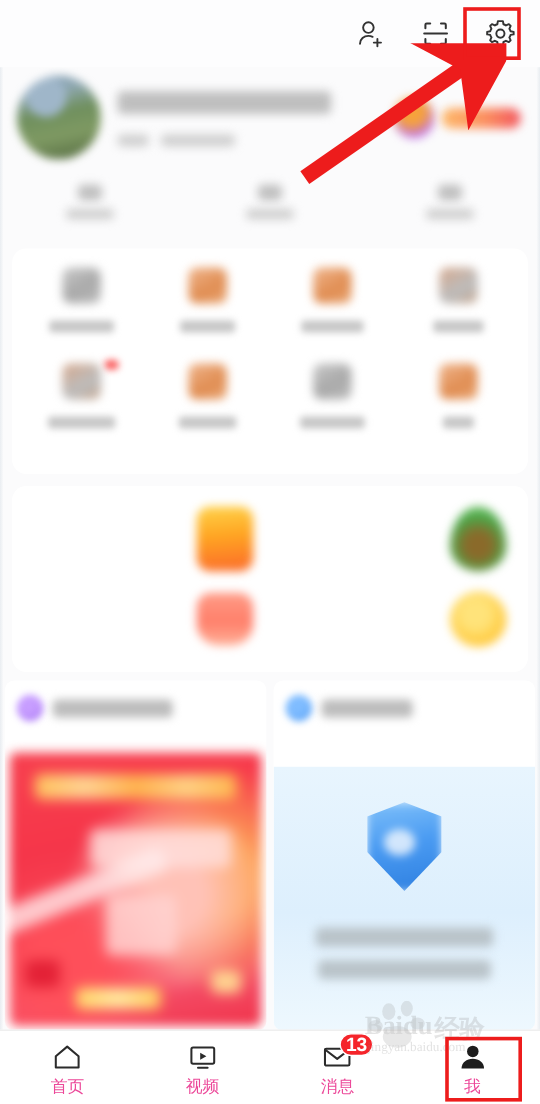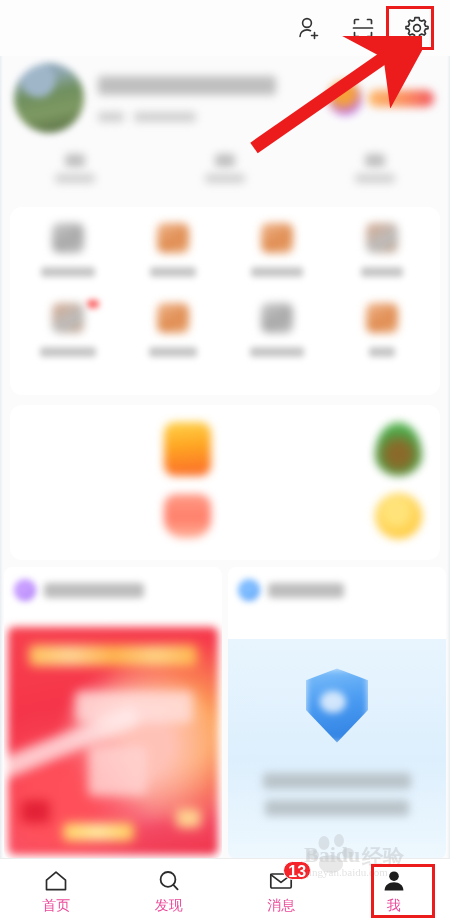--- a/index.html
+++ b/index.html
@@ -418,30 +418,31 @@
 
     <div class="nav-item">
       <span class="nav-ico">
         <svg viewBox="0 0 26 26" fill="none" stroke="#2b2b2b" stroke-width="1.7" stroke-linecap="round" stroke-linejoin="round">
           <path d="M3.5 12.2L13 4.2l9.5 8v9.4h-19z"></path>
         </svg>
       </span>
       <span class="nav-label">首页</span>
     </div>
 
-
     <div class="nav-item">
       <span class="nav-ico">
-        <svg viewBox="0 0 26 26" fill="none" stroke="#2b2b2b" stroke-width="1.8" stroke-linecap="round">
-          <circle cx="12" cy="11.4" r="7.4"></circle>
-          <path d="M17.6 17.2l4 4.2"></path>
+        <svg viewBox="0 0 26 26" fill="none" stroke="#2b2b2b" stroke-width="1.7" stroke-linecap="round" stroke-linejoin="round">
+          <rect x="3.5" y="5" width="19" height="13.5" rx="1.4"></rect>
+          <path d="M10.8 9.3l5.2 2.9-5.2 2.9z" fill="#2b2b2b" stroke="none"></path>
+          <path d="M9 21.8h8"></path>
         </svg>
       </span>
-      <span class="nav-label">发现</span>
-    </div>
+      <span class="nav-label">视频</span>
+    </div>
+
 
     <div class="nav-item">
       <span class="nav-ico">
         <svg viewBox="0 0 26 26" fill="none" stroke="#2b2b2b" stroke-width="1.7" stroke-linecap="round" stroke-linejoin="round">
           <rect x="2.8" y="6" width="20.4" height="14" rx="1.2"></rect>
           <path d="M2.8 6.6L13 14.4 23.2 6.6"></path>
         </svg>
         <span class="nav-badge">13</span>
       </span>
       <span class="nav-label">消息</span>

